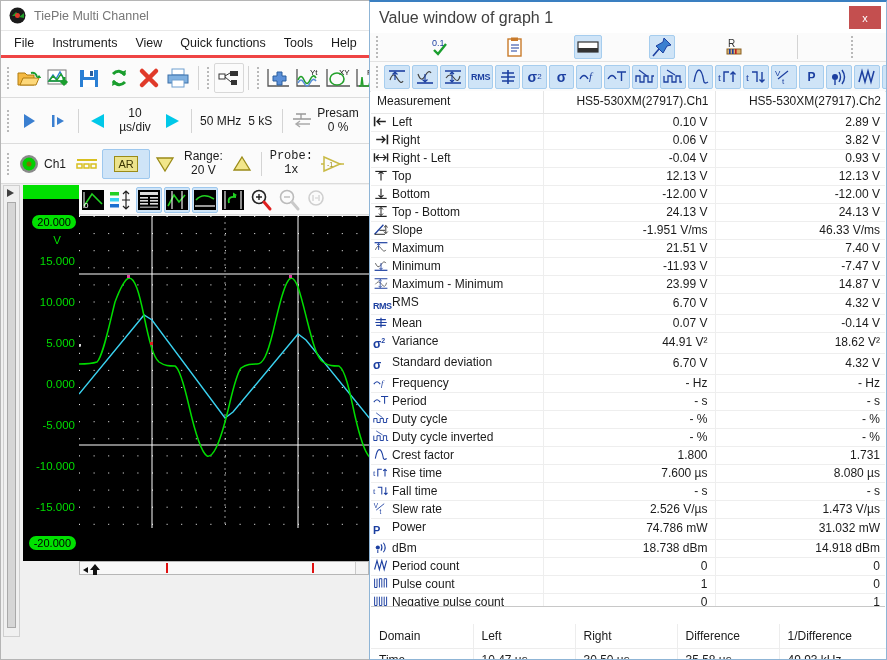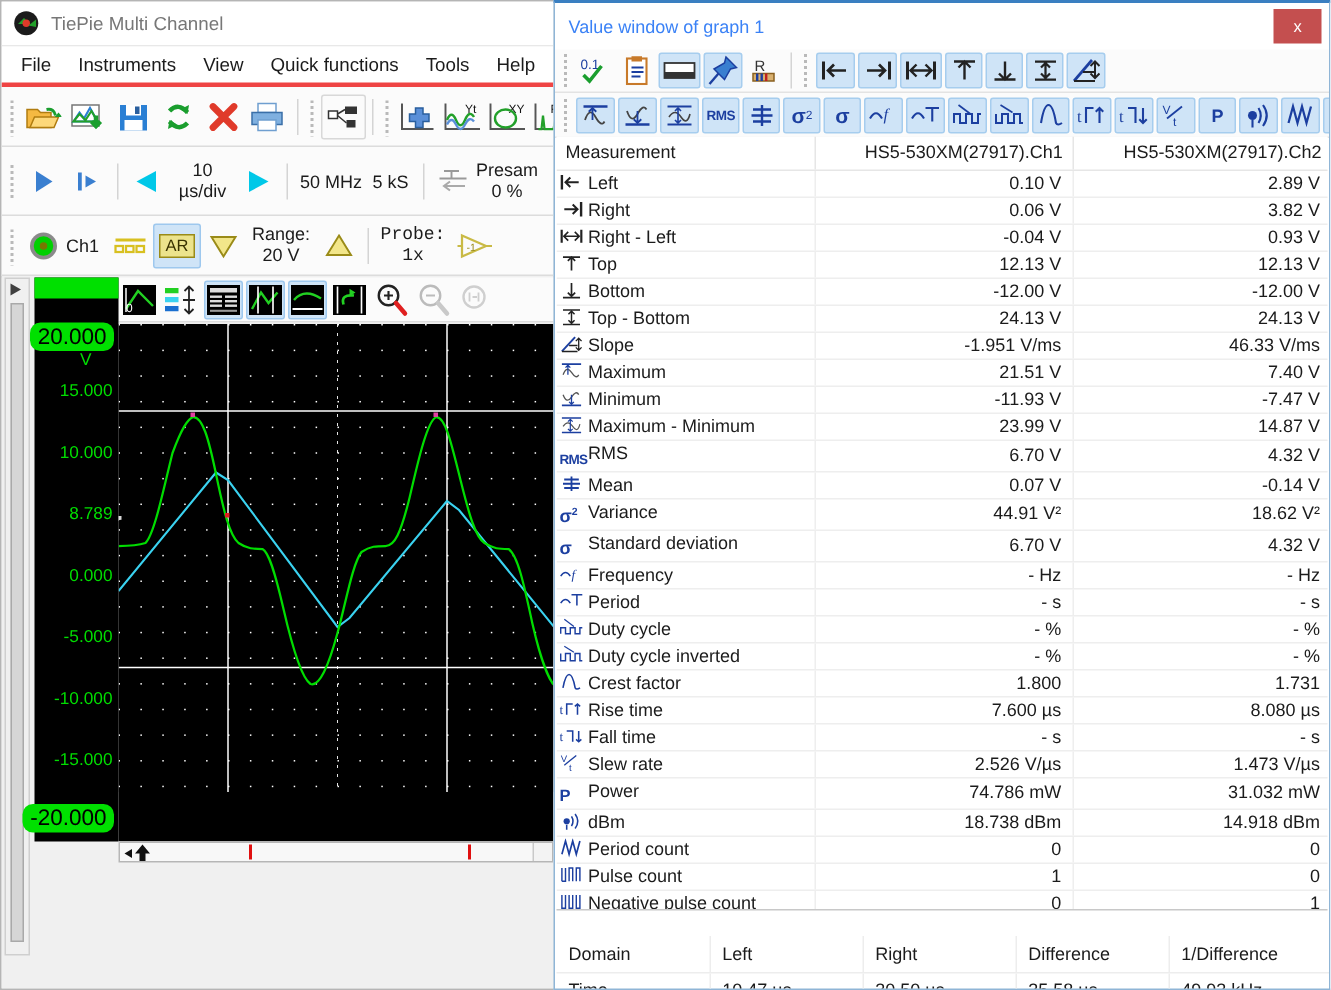--- a/index.html
+++ b/index.html
@@ -106,21 +106,21 @@
     background: #000000;
   }
   #ytop {
     position: absolute; left: 0; top: 0; width: 100%; height: 14px; background: #00e000;
   }
   .ylab {
     position: absolute; right: 4px; color: #00dd00; font-size: 11.5px;
     font-family: "Liberation Sans", sans-serif; white-space: nowrap;
   }
   .ypill {
-    position: absolute; right: 3px; color: #000000; font-size: 15px;
+    position: absolute; right: 3px; color: #000000; font-size: 11px;
     background: #00e000; border-radius: 7px; padding: 1px 5px; white-space: nowrap;
   }
   #plot {
     position: absolute; left: 56px; top: 31px; right: 0; bottom: 28px;
     background: #000000; overflow: hidden;
   }
   #hscroll {
     position: absolute; left: 56px; bottom: 14px; right: 0; height: 14px;
     background: #f3f3f3; border: 1px solid #b6b6b6;
   }
@@ -136,30 +136,30 @@
   
   #valwin {
     position: absolute; left: 369px; top: 0; width: 518px; height: 660px;
     background: #ffffff; border: 1px solid #8fb5d6; border-top: 2px solid #3a7fc1;
     overflow: hidden;
   }
   #vtitle {
     height: 31px; background: #ffffff; display: flex; align-items: center;
     justify-content: space-between; padding-left: 9px;
   }
-  #vtitle .vt { font-size: 12px; color: #3b82f6; }
+  #vtitle .vt { font-size: 16px; color: #404040; }
   #vclose {
     width: 32px; height: 23px; margin-right: 5px; background: #c44f4f; color: #fff;
     display: flex; align-items: center; justify-content: center; font-size: 11px;
   }
   #vtb1, #vtb2 {
     background: #fbfbfb; display: flex; align-items: center; padding-left: 2px;
     border-bottom: 1px solid #e3e3e3;
   }
-  #vtb1 { height: 29px; }
+  #vtb1 { height: 29px; gap: 45px; }
   #vtb2 { height: 30px; }
   .vbtn {
     height: 24px; min-width: 25px; padding: 0 2px; margin: 0 1px; flex: 0 0 auto;
     display: flex; align-items: center; justify-content: center;
     color: #1c3fa0; font-size: 12px;
   }
   .vbtn.on { background: #cfe4f7; border: 1px solid #a6cdee; border-radius: 2px; }
 
   
   #mtable {
@@ -388,21 +388,21 @@
 
       <span class="navbtn">
         <svg width="24" height="18" viewBox="0 0 24 18">
           <rect x="2" y="4" width="20" height="2" fill="#d8c020"></rect>
           <rect x="2" y="9" width="5" height="4" fill="none" stroke="#d8c020" stroke-width="1.5"></rect>
           <rect x="9" y="9" width="5" height="4" fill="none" stroke="#d8c020" stroke-width="1.5"></rect>
           <rect x="16" y="9" width="5" height="4" fill="none" stroke="#d8c020" stroke-width="1.5"></rect>
         </svg>
       </span>
 
-      <span class="navbtn" style="background:#cfe4f7;border:1px solid #9ec8ee;border-radius:2px;width:32px;height:30px;">
+      <span class="navbtn" style="background:#cfe4f7;border:1px solid #9ec8ee;border-radius:2px;width:48px;height:30px;">
         <span style="display:inline-block;background:#ece38c;border:1.5px solid #9a8b18;padding:1px 3px;font-size:11px;color:#3a3300;">AR</span>
       </span>
 
       <span class="navbtn">
         <svg width="22" height="20" viewBox="0 0 22 20">
             <path d="M3 4 L19 4 L11 17 Z" fill="#f2e68a" stroke="#9a8b18" stroke-width="1.3"></path>
           </svg>
       </span>
 
       <span class="twoline" style="margin:0 4px;">
@@ -514,21 +514,21 @@
             </svg>
           </span>
         </div>
 
         <div id="yaxis">
           <div id="ytop"></div>
           <span class="ypill" style="top:30px;">20.000</span>
           <span class="ylab" style="top:49px;right:18px;">V</span>
           <span class="ylab" style="top:70px;">15.000</span>
           <span class="ylab" style="top:111px;">10.000</span>
-          <span class="ylab" style="top:152px;">8.789</span>
+          <span class="ylab" style="top:152px;">5.000</span>
           <span class="ylab" style="top:193px;">0.000</span>
           <span class="ylab" style="top:234px;">-5.000</span>
           <span class="ylab" style="top:275px;">-10.000</span>
           <span class="ylab" style="top:316px;">-15.000</span>
           <span class="ypill" style="top:351px;">-20.000</span>
         </div>
 
         <div id="plot">
           <svg width="292" height="312" viewBox="0 0 292 312" style="display:block;">
             <rect x="0" y="0" width="292" height="312" fill="#000000"></rect>

